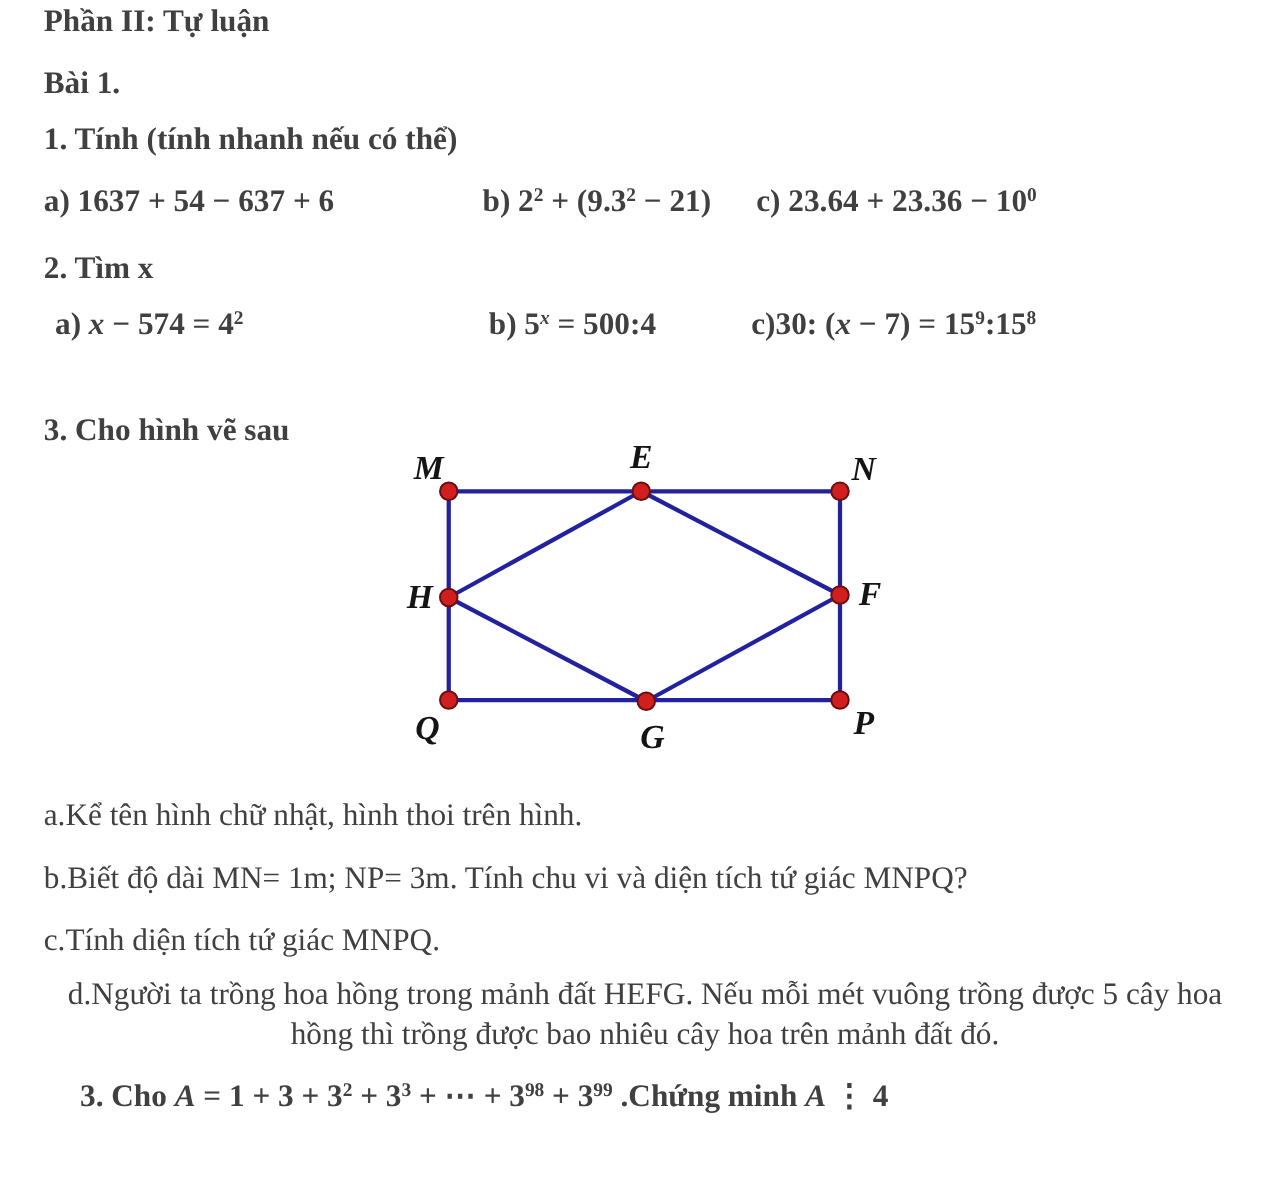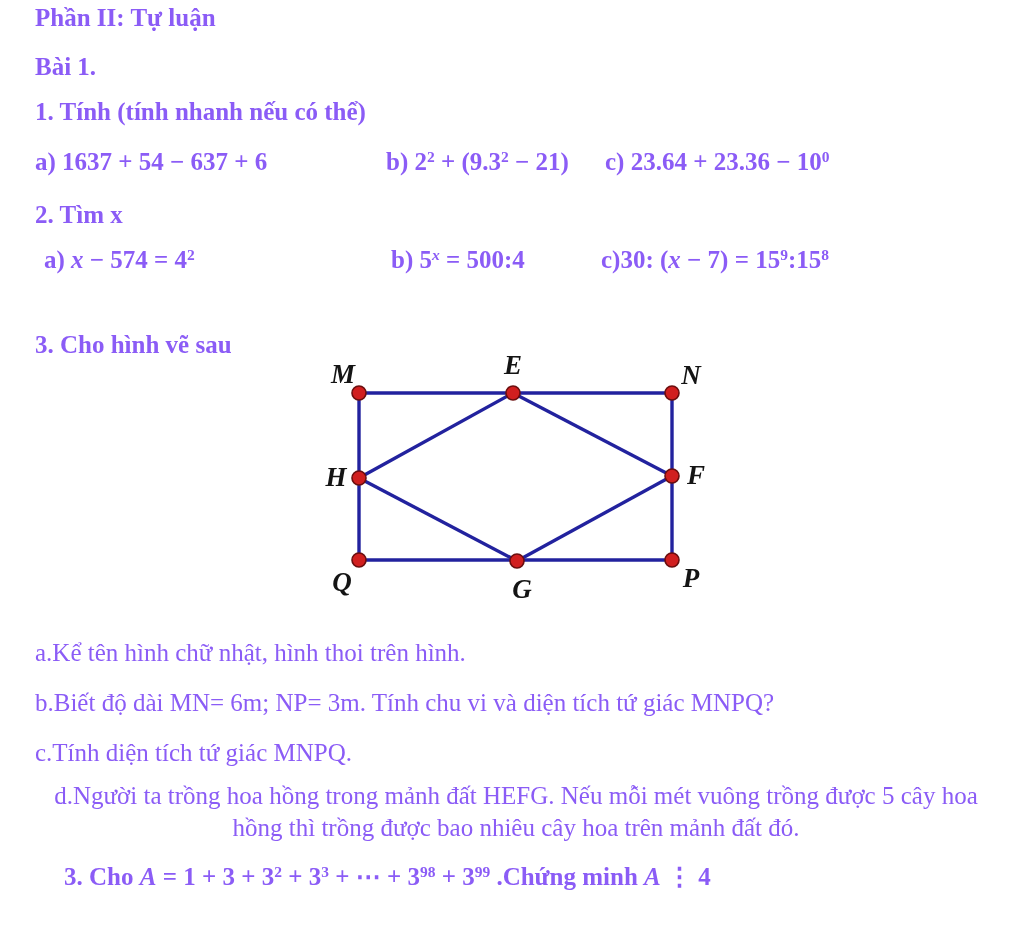--- a/index.html
+++ b/index.html
@@ -2,21 +2,21 @@
 <html><head>
 <meta charset="utf-8">
 <style>
   html, body { margin: 0; padding: 0; background: #ffffff; }
   .page {
     position: relative;
     width: 1024px;
     height: 946px;
     background: #ffffff;
     font-family: "Liberation Serif", serif;
-    color: #8b5cf6;
+    color: #404040;
     overflow: hidden;
   }
   .abs { position: absolute; white-space: nowrap; }
   .heading {
     font-weight: bold;
     font-size: 25px;
   }
   .expr {
     font-weight: bold;
     font-size: 25px;
@@ -90,19 +90,19 @@
       <text x="371" y="129" class="fig-label" fill="#141414">F</text>
       <circle cx="34" cy="205" r="7" fill="#d11f1f" stroke="#6b0e0e" stroke-width="1.6"></circle>
       <text x="17" y="236" class="fig-label" fill="#141414">Q</text>
       <circle cx="192" cy="206" r="7" fill="#d11f1f" stroke="#6b0e0e" stroke-width="1.6"></circle>
       <text x="197" y="243" class="fig-label" fill="#141414">G</text>
       <circle cx="347" cy="205" r="7" fill="#d11f1f" stroke="#6b0e0e" stroke-width="1.6"></circle>
       <text x="366" y="232" class="fig-label" fill="#141414">P</text>
     </svg>
 
   <div class="abs bodytext" style="left:35px; top:637px;">a.Kể tên hình chữ nhật, hình thoi trên hình.</div>
-  <div class="abs bodytext" style="left:35px; top:687px;">b.Biết độ dài MN= 6m; NP= 3m. Tính chu vi và diện tích tứ giác MNPQ?</div>
+  <div class="abs bodytext" style="left:35px; top:687px;">b.Biết độ dài MN= 1m; NP= 3m. Tính chu vi và diện tích tứ giác MNPQ?</div>
   <div class="abs bodytext" style="left:35px; top:737px;">c.Tính diện tích tứ giác MNPQ.</div>
   <div class="abs bodytext" style="left:35px; top:780px; width:962px;text-align:center;">d.Người ta trồng hoa hồng trong mảnh đất HEFG. Nếu mỗi mét vuông trồng được 5 cây hoa hồng thì trồng được bao nhiêu cây hoa trên mảnh đất đó.</div>
 
   <div class="abs mathline" style="left:35px; top:862px;margin-left:29px;"><span>3. Cho </span><span style="font-style: italic;">A</span><span> = 1 + 3 + 3</span><sup>2</sup><span> + 3</span><sup>3</sup><span> + ⋯ + 3</span><sup>98</sup><span> + 3</span><sup>99</sup><span> .Chứng minh </span><span style="font-style: italic;">A</span><span> ⋮ 4</span></div>
 
 </div>
 
 </body></html>

